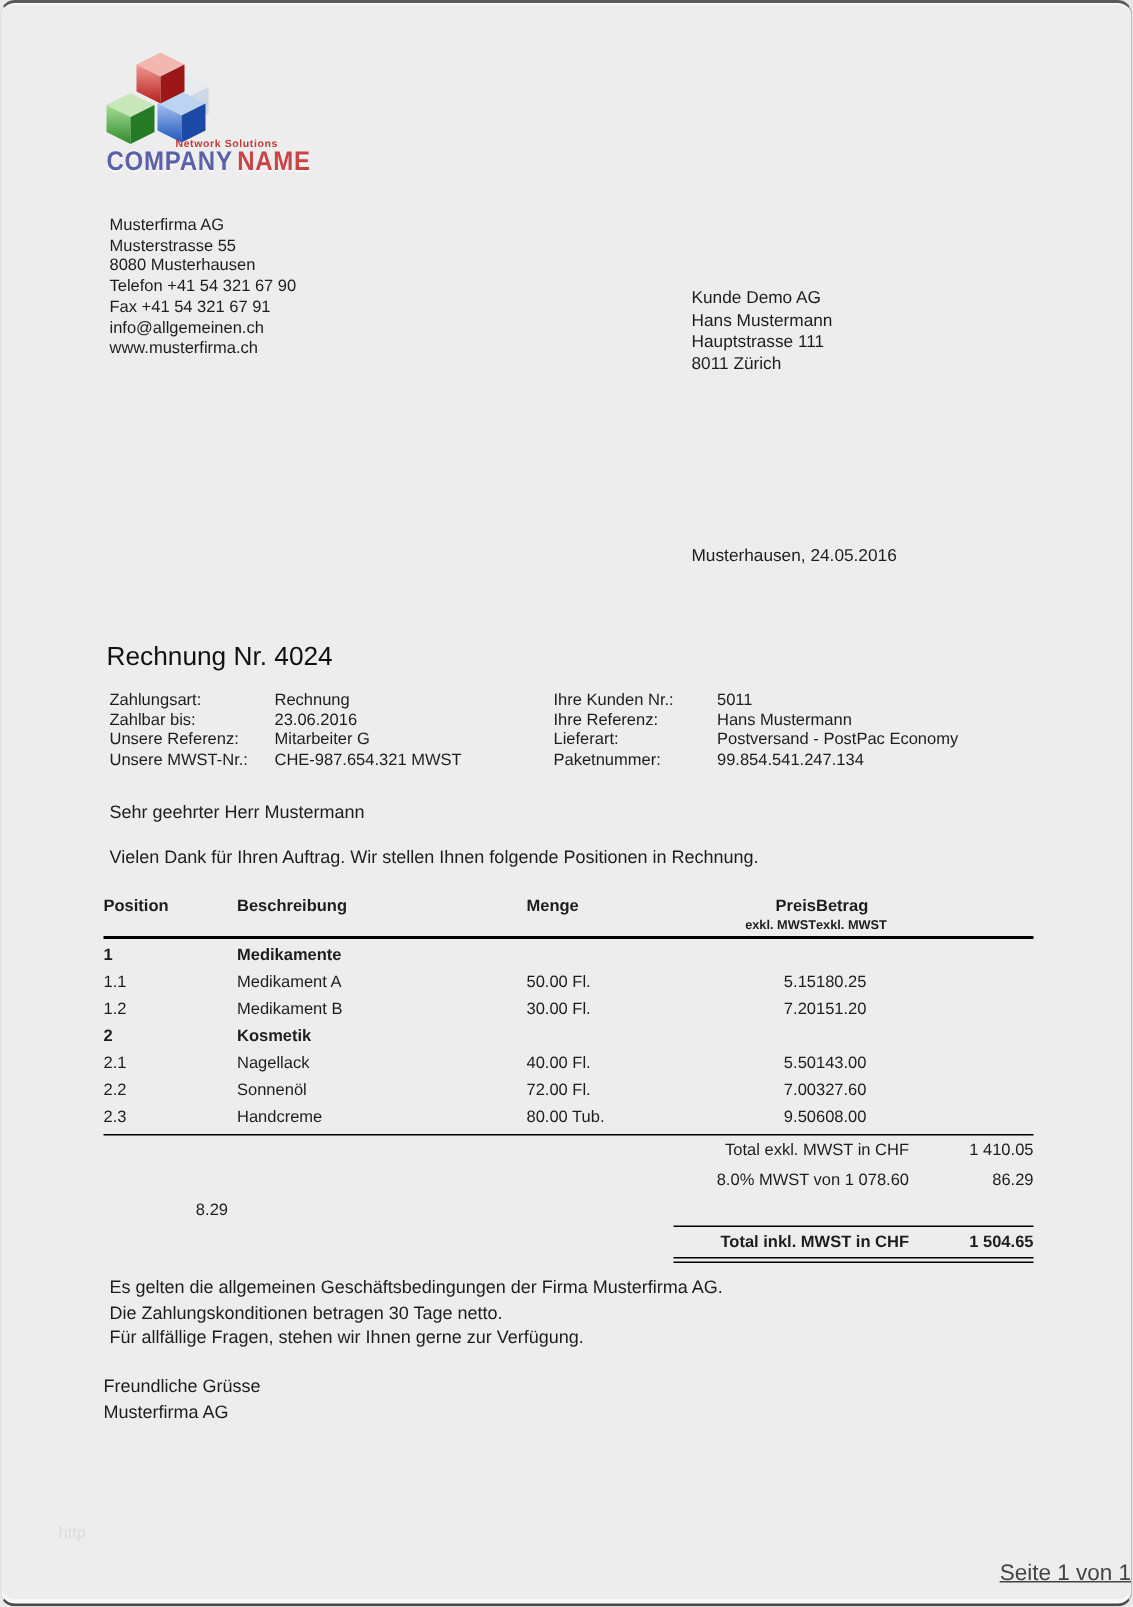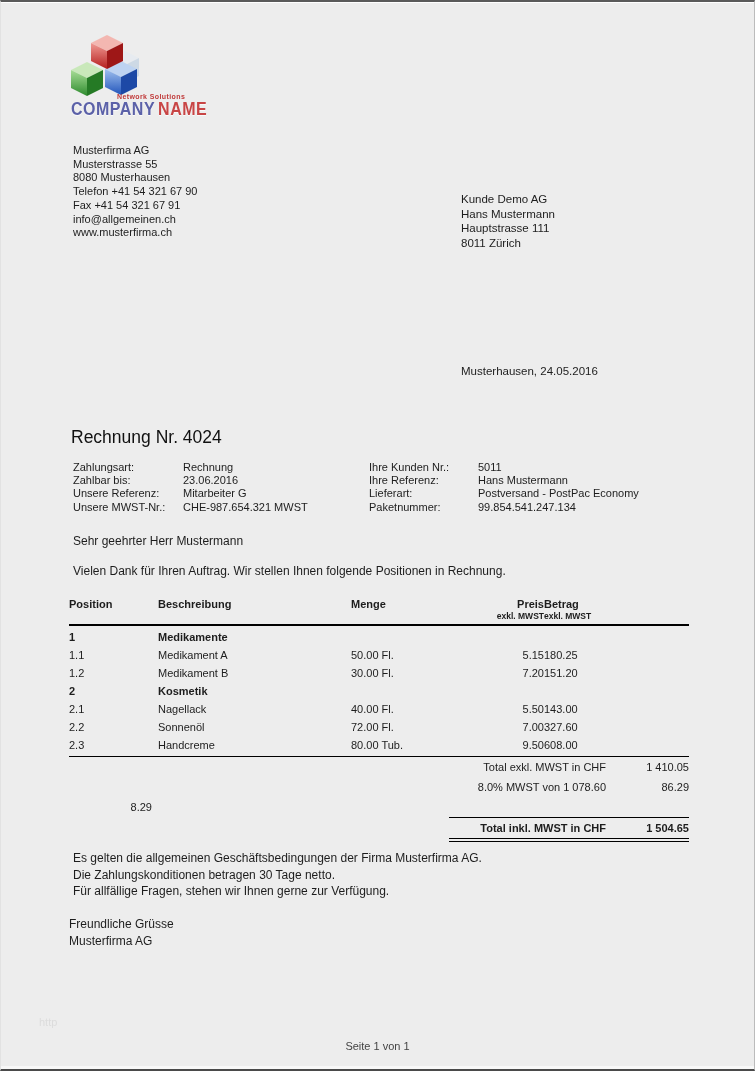--- a/index.html
+++ b/index.html
@@ -9,20 +9,21 @@
     background:#ededed;
     font-family:"Liberation Sans","DejaVu Sans",sans-serif;
     color:#1d1d1d;
     overflow:hidden;
     border-top:2px solid #5a5a5a;
     border-bottom:2px solid #4a4a4a;
     border-right:1px solid #bbb;
     border-left:1px solid #e2e2e2;
     box-sizing:border-box;
     box-shadow:inset 0 1px 0 #fff, inset 0 -3px 0 #f8f8f8;
+    border-radius:10px;
   }
   .abs{position:absolute;}
 
   
   .logo{left:64px;top:28px;width:160px;height:96px;}
   .logo-tagline{position:absolute;left:52px;top:63px;font-size:7px;font-weight:bold;
     color:#c03a3a;letter-spacing:.4px;white-space:nowrap;}
   .logo-name{position:absolute;left:6px;top:69px;font-size:16px;font-weight:bold;
     letter-spacing:.5px;white-space:nowrap;transform:scaleY(1.12);transform-origin:top left;
     text-shadow:0 1px 0 rgba(255,255,255,.7);}
@@ -64,21 +65,21 @@
   .t-label{width:537px;text-align:right;}
   .t-val{width:83px;text-align:right;}
   .grand-wrap{margin-left:380px;width:240px;border-top:1px solid #000;border-bottom:4px double #000;}
   .grand-wrap .totrow{font-weight:bold;}
   .grand-wrap .t-label{width:157px;}
 
   .terms{left:72px;top:848px;font-size:12px;line-height:16.5px;}
   .closing{left:68px;top:914px;font-size:12px;line-height:16.5px;}
 
   .watermark{left:38px;top:1014px;font-size:11px;color:#dcdcdc;}
-  .page-footer{left:0;right:0;top:1038px;text-align:center;font-size:11px;color:#444;}
+  .page-footer{left:0;right:0;top:1038px;text-align:right;font-size:15px;color:#444;text-decoration:underline;}
 </style>
 </head>
 <body>
 
 <div class="page">
 
   <div class="abs logo">
     <svg width="150" height="70" viewBox="0 0 150 70">
       <defs>
         <linearGradient id="gR" x1="0" y1="0" x2="0" y2="1">

